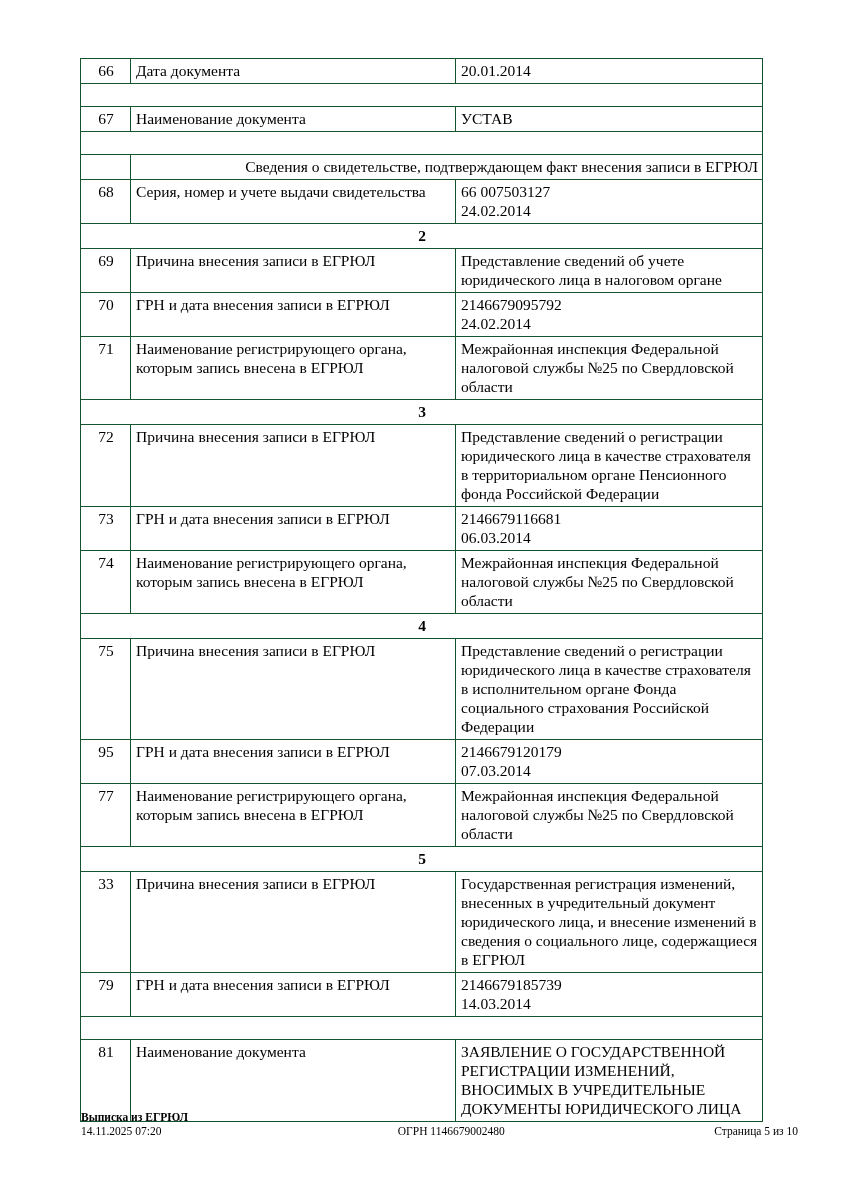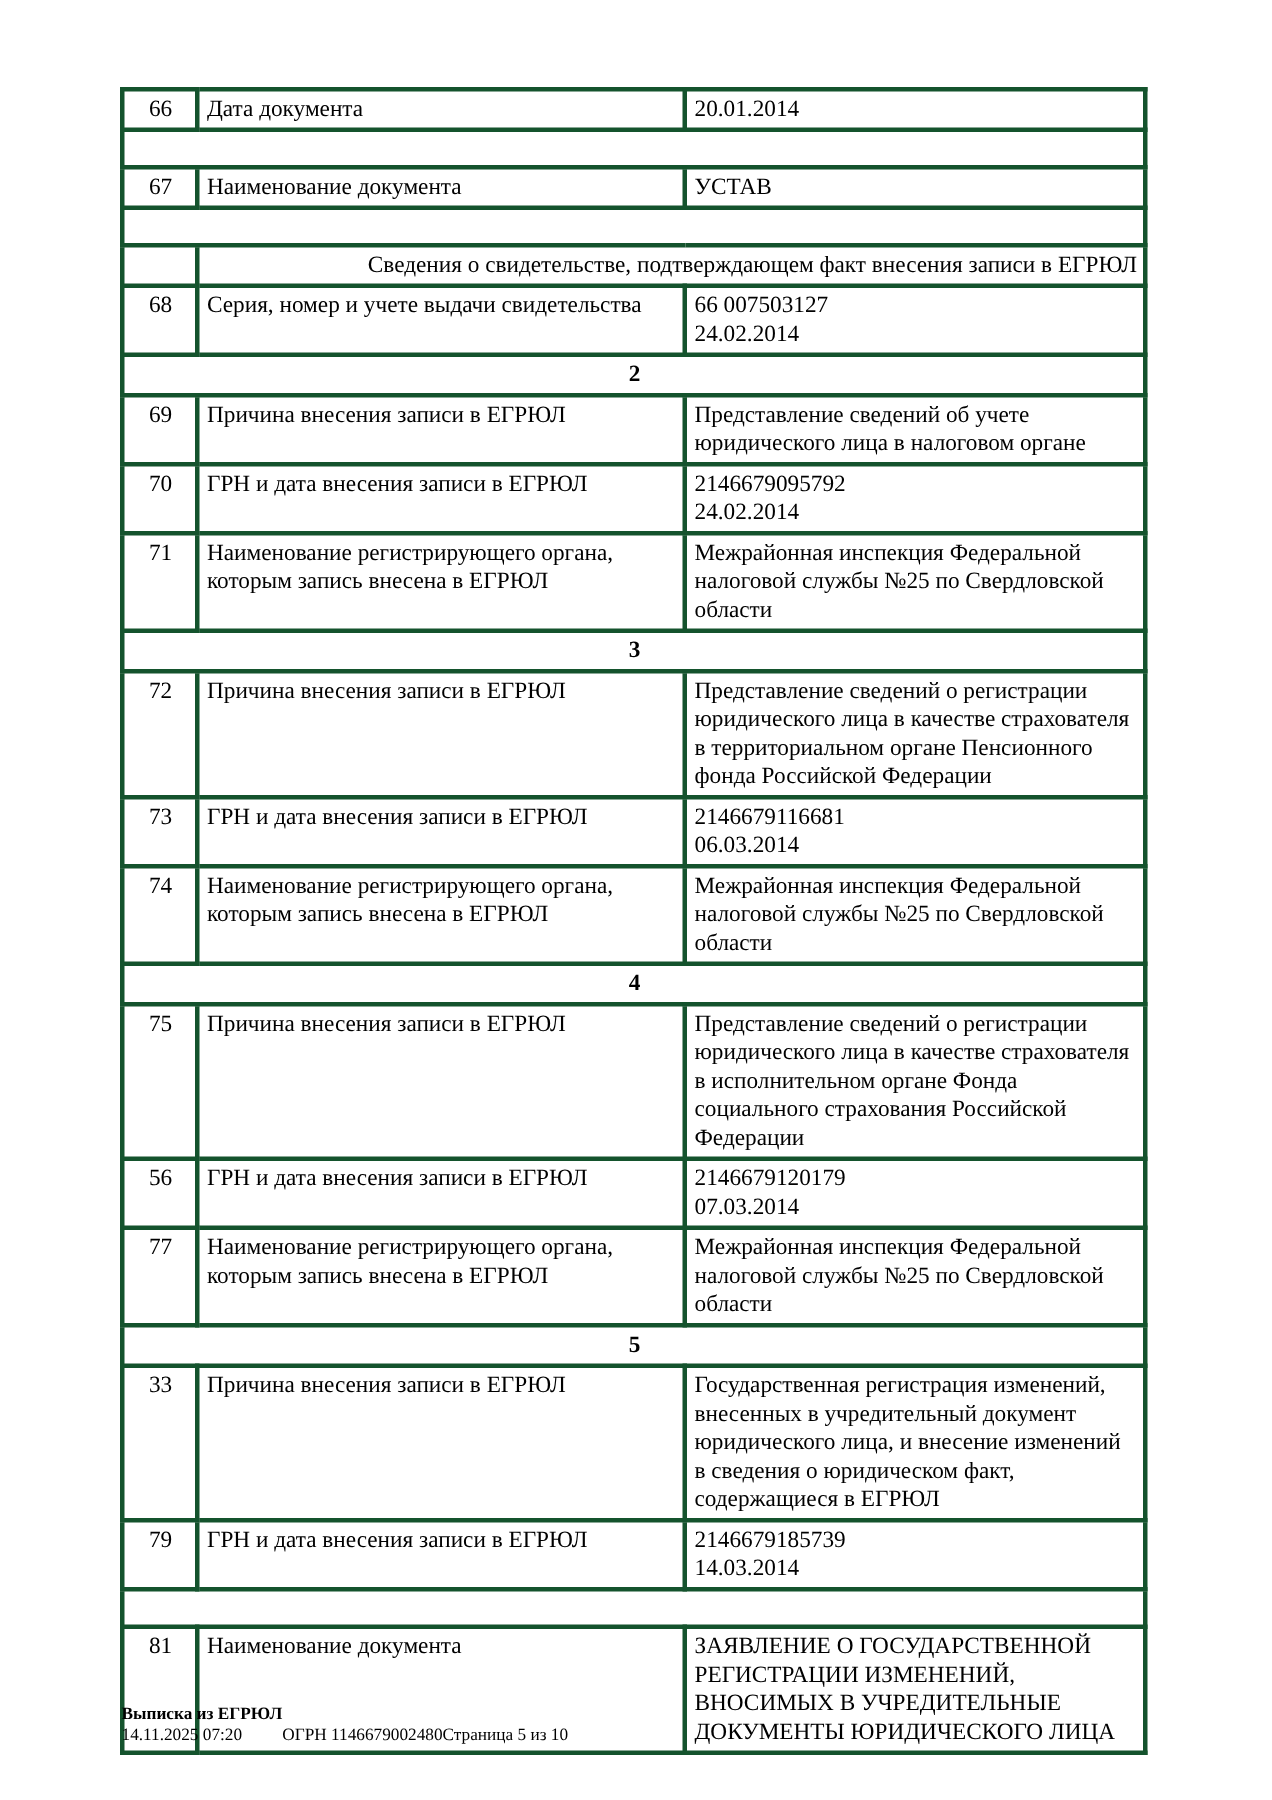--- a/index.html
+++ b/index.html
@@ -17,21 +17,21 @@
   }
   table.egrul-table {
     position: absolute;
     left: 80px;
     top: 58px;
     width: 682px;
     border-collapse: collapse;
     table-layout: fixed;
   }
   table.egrul-table td {
-    border: 3px solid #14532d;
+    border: 1px solid #14532d;
     vertical-align: top;
     padding: 2px 4px 3px 5px;
     font-size: 15.5px;
     line-height: 19px;
     word-wrap: break-word;
     overflow: hidden;
   }
   td.num-cell {
     text-align: center;
     padding-left: 2px;
@@ -47,23 +47,23 @@
     padding-top: 0;
     padding-bottom: 1px;
   }
   td.header-center { text-align: right; padding-top: 1px; padding-bottom: 1px; }
   td.header-left { text-align: left; padding-top: 1px; padding-bottom: 1px; }
   .value-line { display: block; font-family: Liberation Serif, serif; }
   .page-footer {
     position: absolute;
     left: 81px;
     right: 50px;
-    top: 1136px;
+    top: 1110px;
     display: flex;
-    justify-content: flex-start;
+    justify-content: space-between;
     align-items: flex-end;
     font-size: 11.5px;
     line-height: 14px;
   }
   .footer-doc-type { font-weight: bold; }
 </style>
 </head>
 <body>
 
 <table class="egrul-table">
@@ -159,42 +159,42 @@
         <td class="section-number-cell" colspan="3">4</td>
       </tr>
       <tr>
         <td class="num-cell">75</td>
         <td class="label-cell">Причина внесения записи в ЕГРЮЛ</td>
         <td class="value-cell">
           <div class="value-line">Представление сведений о регистрации юридического лица в качестве страхователя в исполнительном органе Фонда социального страхования Российской Федерации</div>
         </td>
       </tr>
       <tr>
-        <td class="num-cell">56</td>
+        <td class="num-cell">95</td>
         <td class="label-cell">ГРН и дата внесения записи в ЕГРЮЛ</td>
         <td class="value-cell">
           <div class="value-line">2146679120179</div>
           <div class="value-line">07.03.2014</div>
         </td>
       </tr>
       <tr>
         <td class="num-cell">77</td>
         <td class="label-cell">Наименование регистрирующего органа, которым запись внесена в ЕГРЮЛ</td>
         <td class="value-cell">
           <div class="value-line">Межрайонная инспекция Федеральной налоговой службы №25 по Свердловской области</div>
         </td>
       </tr>
       <tr>
         <td class="section-number-cell" colspan="3">5</td>
       </tr>
       <tr>
         <td class="num-cell">33</td>
         <td class="label-cell">Причина внесения записи в ЕГРЮЛ</td>
         <td class="value-cell">
-          <div class="value-line">Государственная регистрация изменений, внесенных в учредительный документ юридического лица, и внесение изменений в сведения о юридическом факт, содержащиеся в ЕГРЮЛ</div>
+          <div class="value-line">Государственная регистрация изменений, внесенных в учредительный документ юридического лица, и внесение изменений в сведения о социального лице, содержащиеся в ЕГРЮЛ</div>
         </td>
       </tr>
       <tr>
         <td class="num-cell">79</td>
         <td class="label-cell">ГРН и дата внесения записи в ЕГРЮЛ</td>
         <td class="value-cell">
           <div class="value-line">2146679185739</div>
           <div class="value-line">14.03.2014</div>
         </td>
       </tr>

